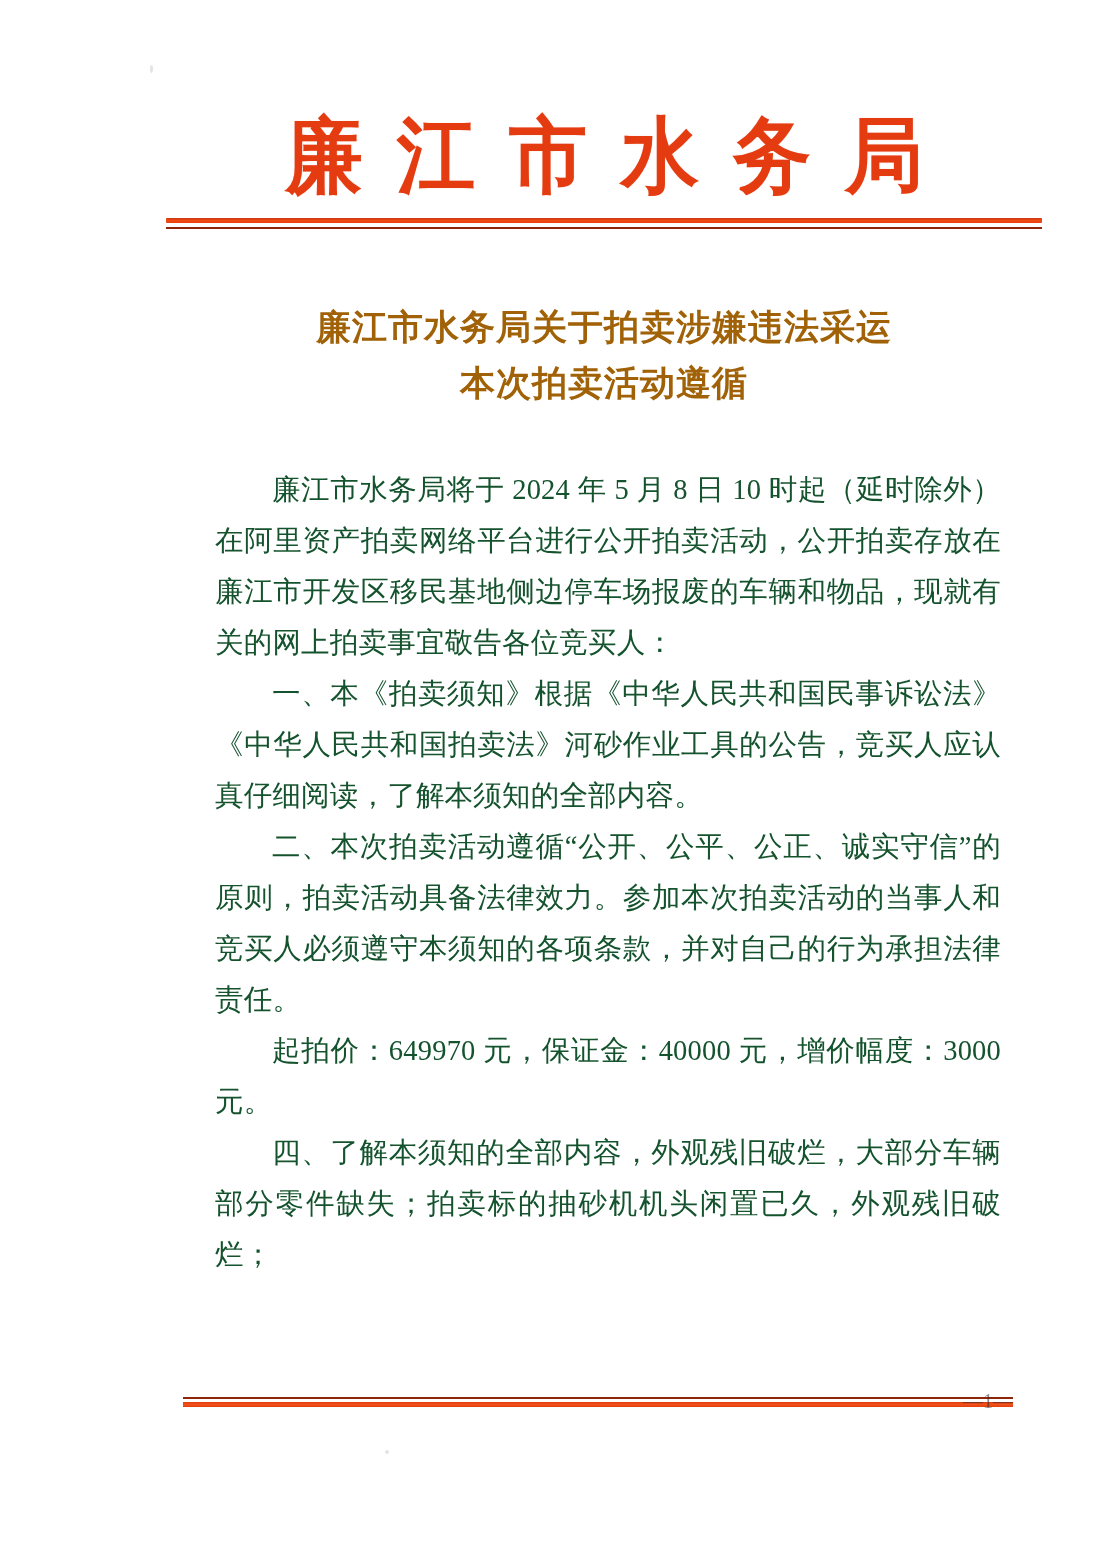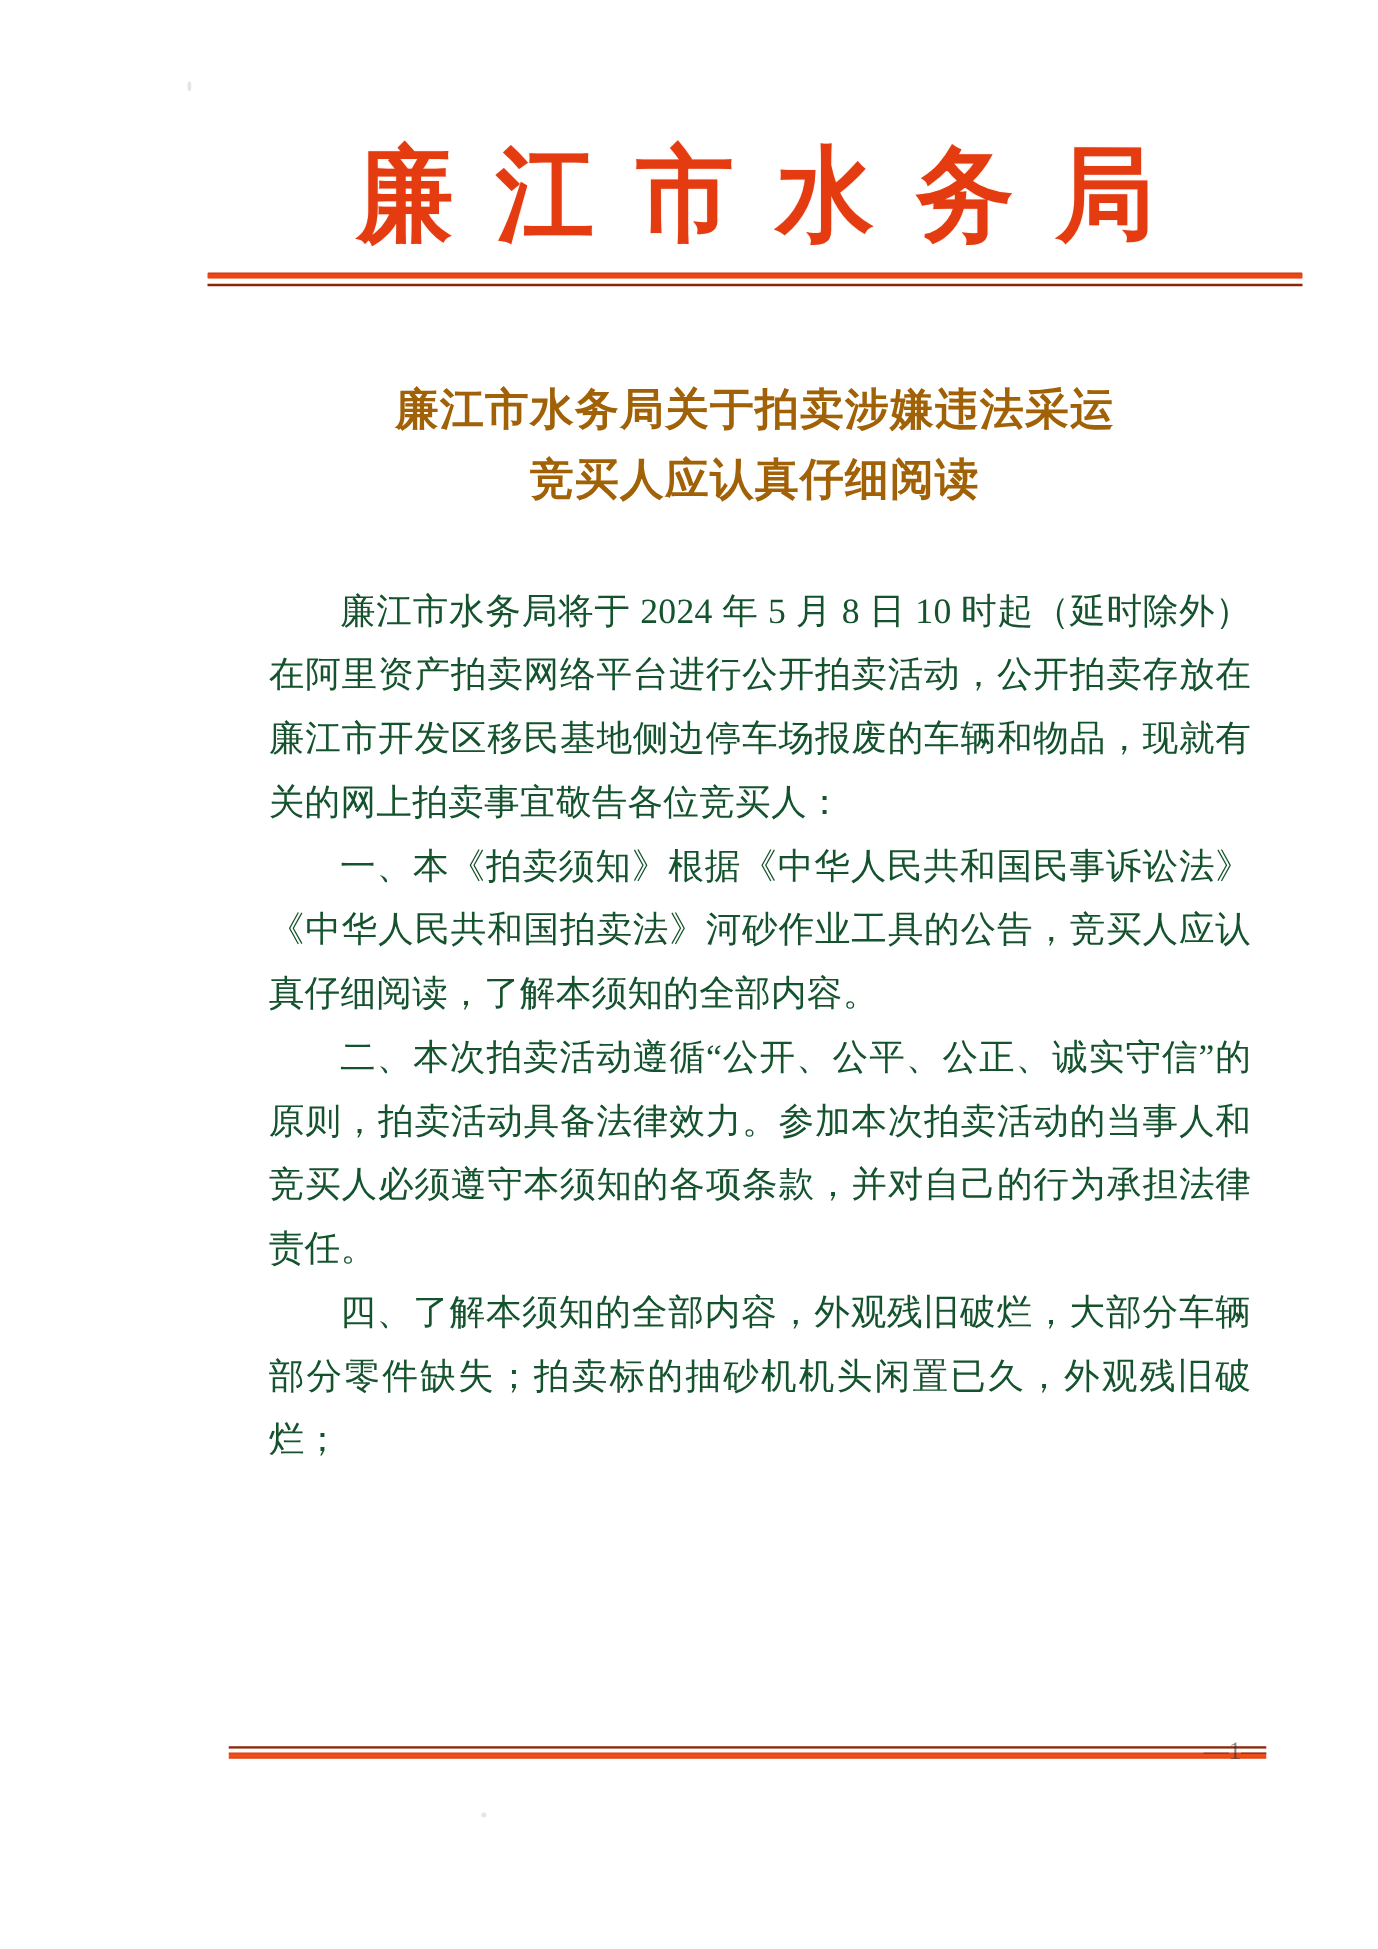--- a/index.html
+++ b/index.html
@@ -153,27 +153,28 @@
   </div>
 
   <div class="rule-block">
     <div class="rule-thick"></div>
     <div class="rule-gap"></div>
     <div class="rule-thin"></div>
   </div>
 
   <div class="doc-title">
     <span class="line">廉江市水务局关于拍卖涉嫌违法采运</span>
-    <span class="line">竞买人应认真仔细阅读</span>
+    <span class="line">本次拍卖活动遵循</span>
   </div>
 
   <div class="body-text">
     <p>廉江市水务局将于 2024 年 5 月 8 日 10 时起（延时除外）在阿里资产拍卖网络平台进行公开拍卖活动，公开拍卖存放在廉江市开发区移民基地侧边停车场报废的车辆和物品，现就有关的网上拍卖事宜敬告各位竞买人：</p>
     <p>一、本《拍卖须知》根据《中华人民共和国民事诉讼法》《中华人民共和国拍卖法》河砂作业工具的公告，竞买人应认真仔细阅读，了解本须知的全部内容。</p>
     <p>二、本次拍卖活动遵循“公开、公平、公正、诚实守信”的原则，拍卖活动具备法律效力。参加本次拍卖活动的当事人和竞买人必须遵守本须知的各项条款，并对自己的行为承担法律责任。</p>
+    <p>起拍价：649970 元，保证金：40000 元，增价幅度：3000 元。</p>
     <p>四、了解本须知的全部内容，外观残旧破烂，大部分车辆部分零件缺失；拍卖标的抽砂机机头闲置已久，外观残旧破烂；</p>
   </div>
 
   <div class="footer-rule">
     <div class="footer-thin"></div>
     <div class="footer-gap"></div>
     <div class="footer-thick"></div>
   </div>
 
   <div class="page-number">—1—</div>

